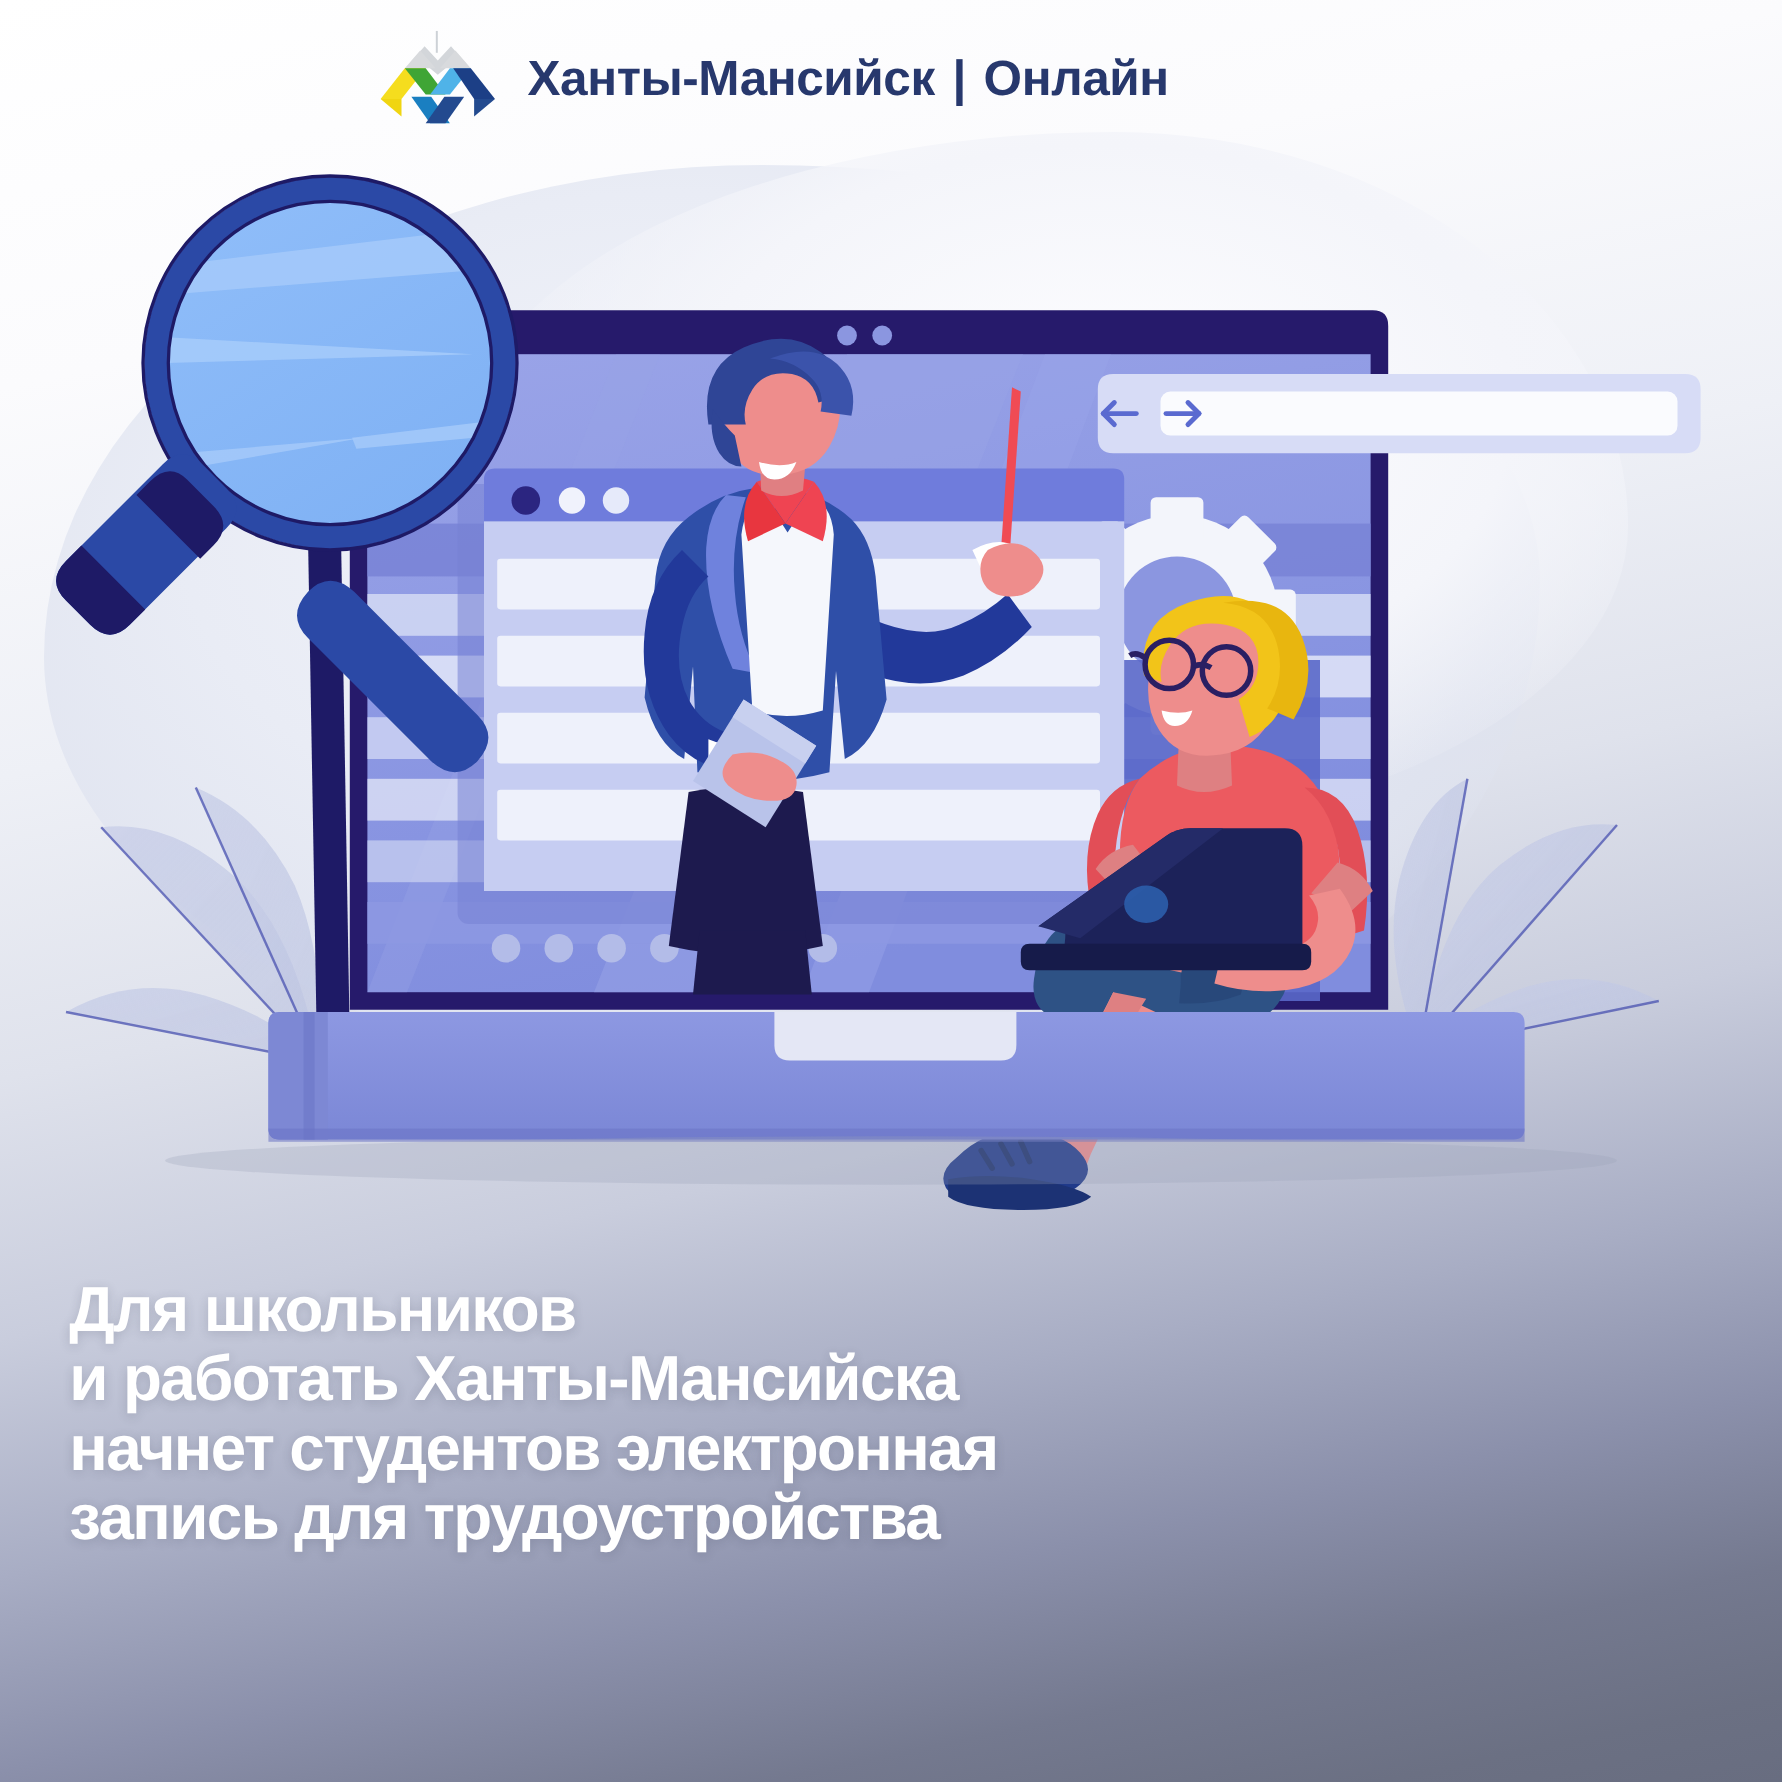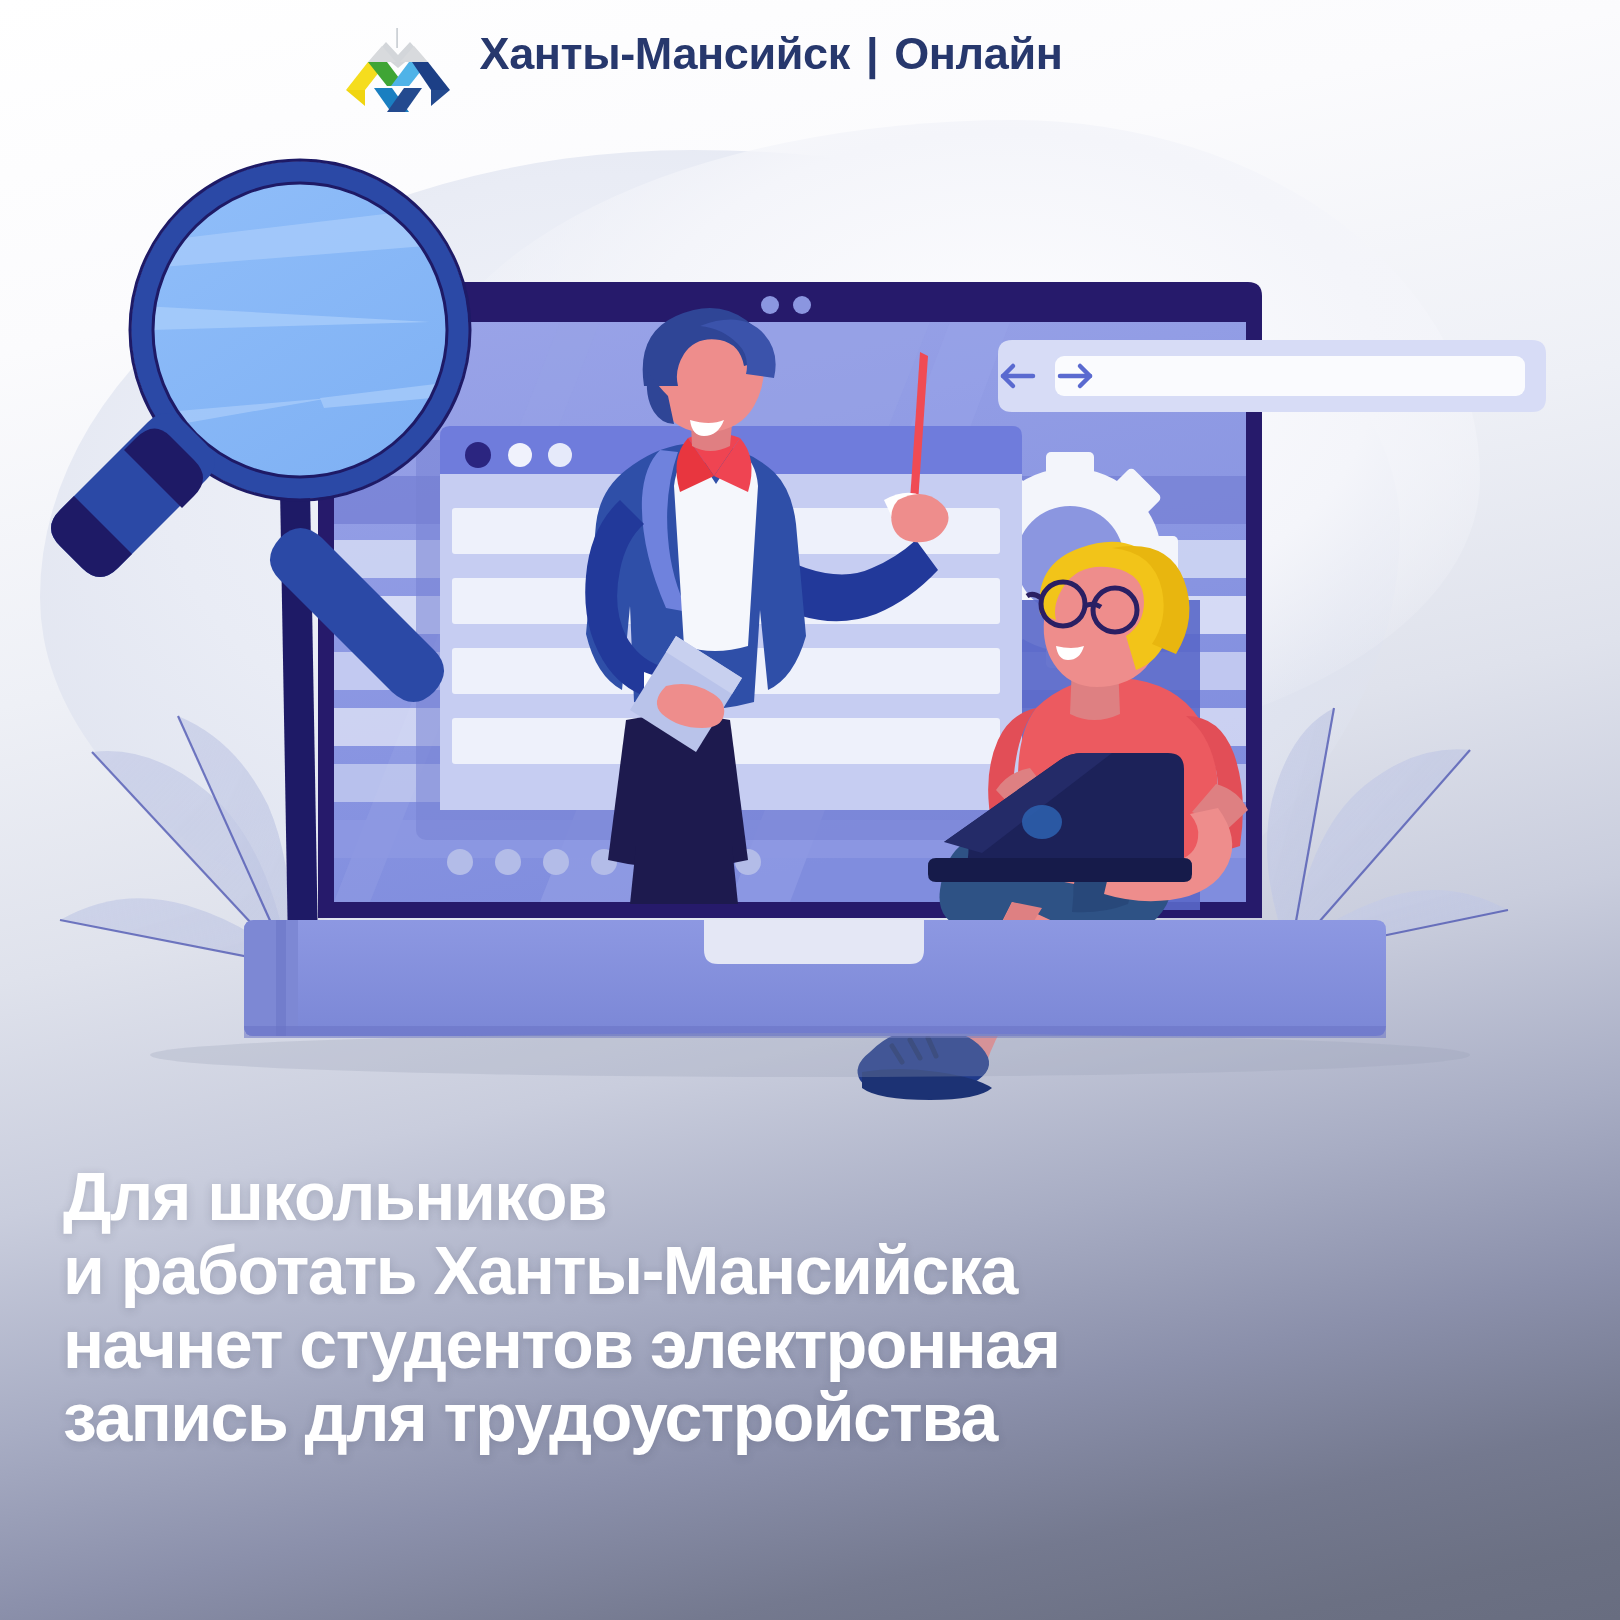--- a/index.html
+++ b/index.html
@@ -50,20 +50,21 @@
         #fdfdff 0%, #f4f5fa 45%, rgba(244,245,250,0) 72%);
     border-radius: 56% 44% 50% 50% / 46% 56% 44% 54%;
   }
 
   
   .header {
     position: absolute;
     left: 0; top: 28px;
     width: 1404px;
     display: flex;
+    align-items: center;
     justify-content: center;
     gap: 26px;
     z-index: 60;
   }
   .logo-mark { width: 112px; height: 86px; display:block; }
   .logo-text {
     font-size: 45px;
     font-weight: bold;
     color: #27386d;
     letter-spacing: -0.4px;
@@ -81,21 +82,21 @@
 
   
   .headline {
     position: absolute;
     left: 63px;
     top: 1160px;
     width: 1500px;
     z-index: 70;
     color: #ffffff;
     font-weight: bold;
-    font-size: 68px;
+    font-size: 58px;
     line-height: 1.085;
     letter-spacing: -1.5px;
     text-shadow: 0 2px 10px rgba(40,45,65,0.18);
   }
   .headline .ln { display: block; white-space: nowrap; }
 </style>
 </head>
 <body>
 
 <div id="poster">

